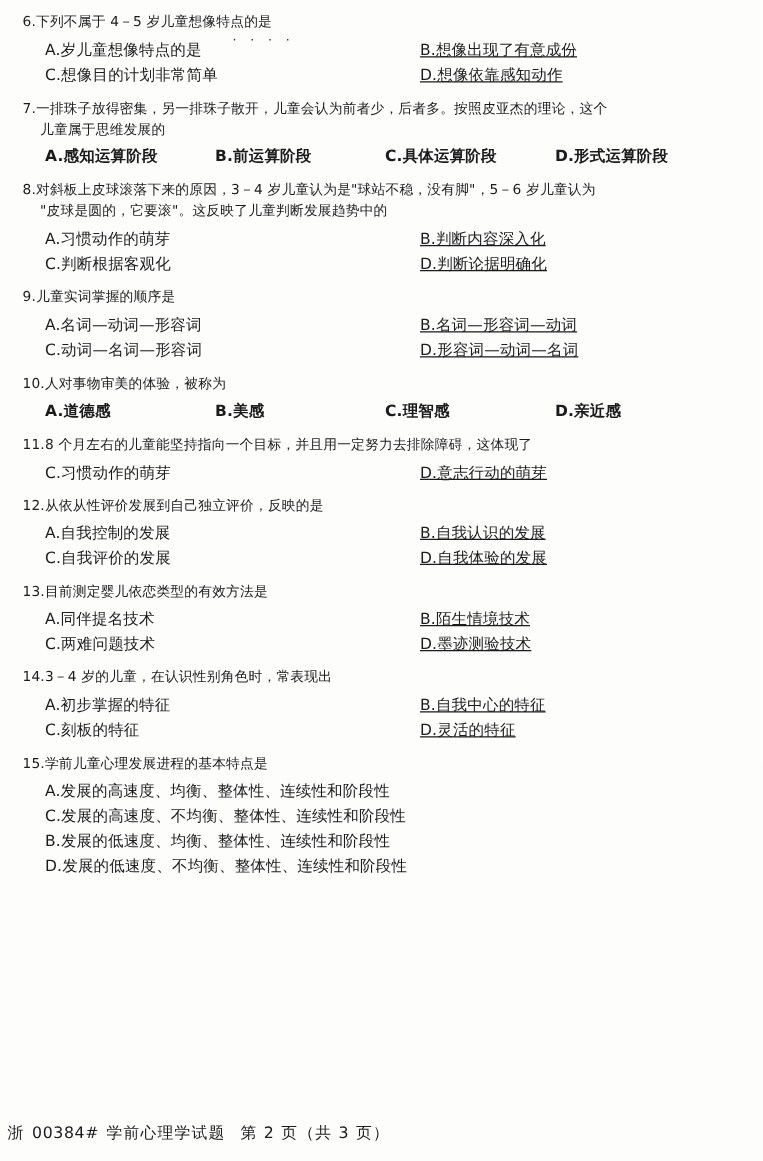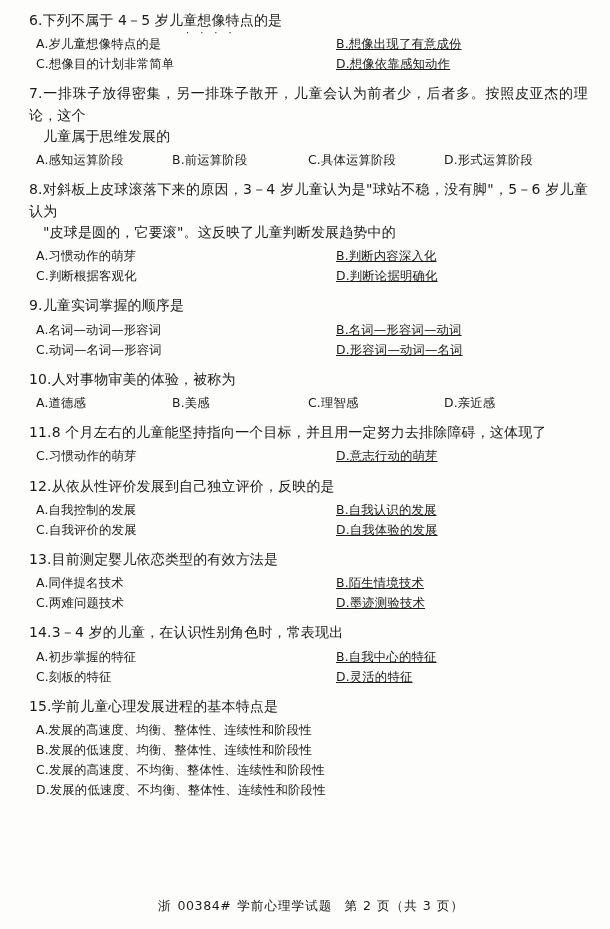--- a/index.html
+++ b/index.html
@@ -19,26 +19,25 @@
     width: 610px;
     height: 929px;
     box-sizing: border-box;
     padding: 10px 22px 0 18px;
     background: #fdfdfc;
   }
   .q {
     margin-bottom: 9px;
   }
   .stem {
-    font-size: 14px;
+    font-size: 11px;
     line-height: 1.52;
     letter-spacing: 0.15px;
     text-align: justify;
     padding-left: 0;
-    margin-left: 11px;
   }
   .stem .cont {
     display: block;
     padding-left: 14px;
   }
   .opts {
     margin-top: 3px;
     padding-left: 18px;
   }
   .optrow {
@@ -47,40 +46,39 @@
     line-height: 1.62;
     letter-spacing: 0.15px;
   }
   .optrow > .opt {
     white-space: nowrap;
   }
   
   .two .opt:nth-child(1) { width: 300px; }
   .two .opt:nth-child(2) { width: auto; text-decoration: underline; }
   
-  .four .opt { width: 136px; }
+  .four .opt { width: 136px; font-weight: bold; }
   .four .opt:last-child { width: auto; }
   
   .stack .optrow { display: block; }
   .stack .optrow .opt { display: block; }
 
   .dots {
     position: absolute;
     left: 186px;
     top: 27px;
     letter-spacing: 11px;
     font-size: 10px;
     color: #222;
   }
   .footer {
     position: absolute;
-    left: 12px;
+    left: 0;
     right: 0;
     bottom: 14px;
-    text-align: center;
     font-size: 12.6px;
     letter-spacing: 1px;
   }
   .footer .seg { margin: 0 6px; }
   .footer .code { letter-spacing: 0.5px; }
 </style>
 </head>
 <body>
 
 <div class="page">
@@ -211,24 +209,24 @@
     </div>
   </div>
 
   <div class="q">
     <div class="stem">15.学前儿童心理发展进程的基本特点是</div>
     <div class="opts stack">
       <div class="optrow">
         <span class="opt">A.发展的高速度、均衡、整体性、连续性和阶段性</span>
       </div>
       <div class="optrow">
+        <span class="opt">C.发展的高速度、不均衡、整体性、连续性和阶段性</span>
+      </div>
+      <div class="optrow">
         <span class="opt">B.发展的低速度、均衡、整体性、连续性和阶段性</span>
-      </div>
-      <div class="optrow">
-        <span class="opt">C.发展的高速度、不均衡、整体性、连续性和阶段性</span>
       </div>
       <div class="optrow">
         <span class="opt">D.发展的低速度、不均衡、整体性、连续性和阶段性</span>
       </div>
     </div>
   </div>
 
   <div class="footer">
     <span class="seg">浙</span><span class="code">00384#</span><span class="seg">学前心理学试题</span><span class="seg">第 2 页（共 3 页）</span>
   </div>

